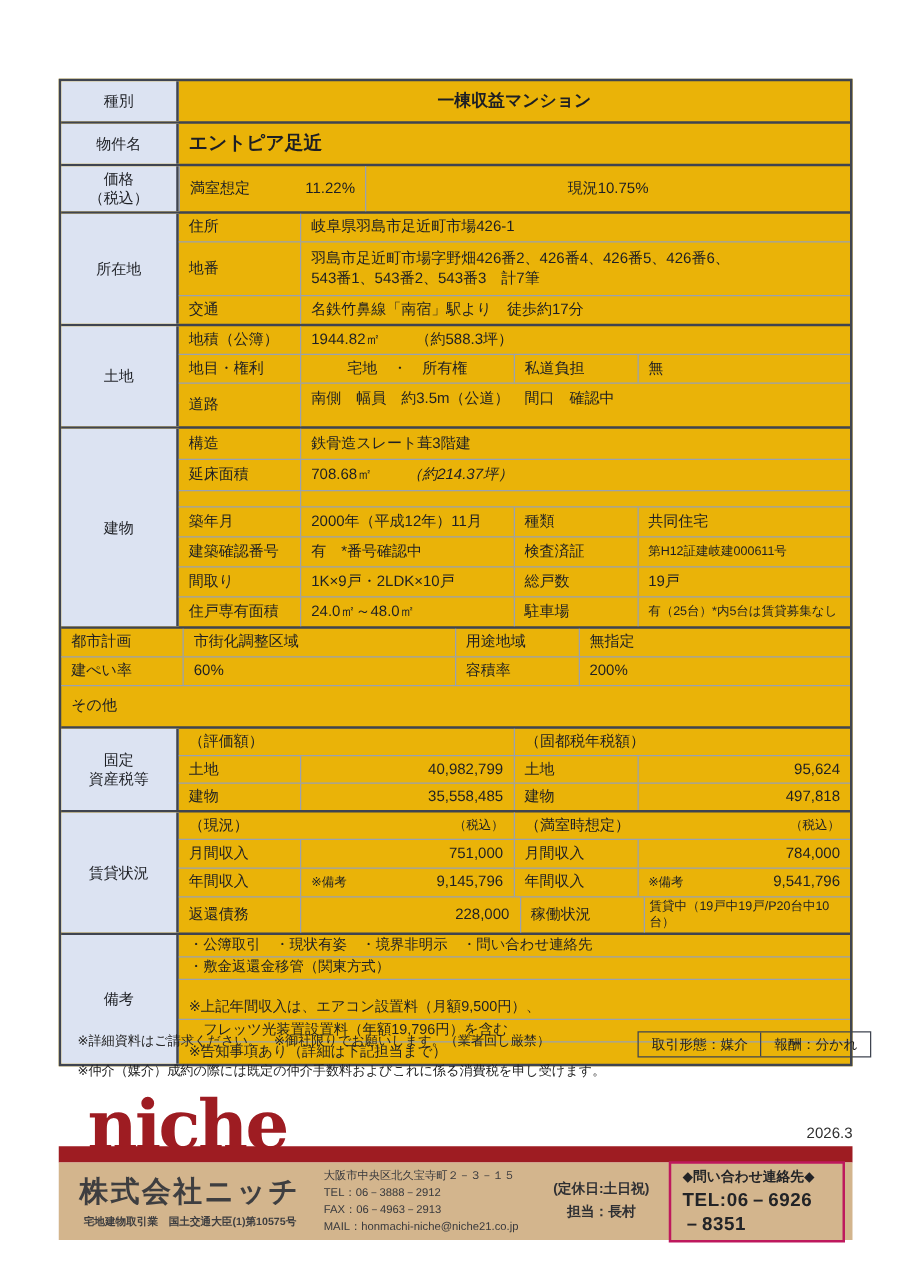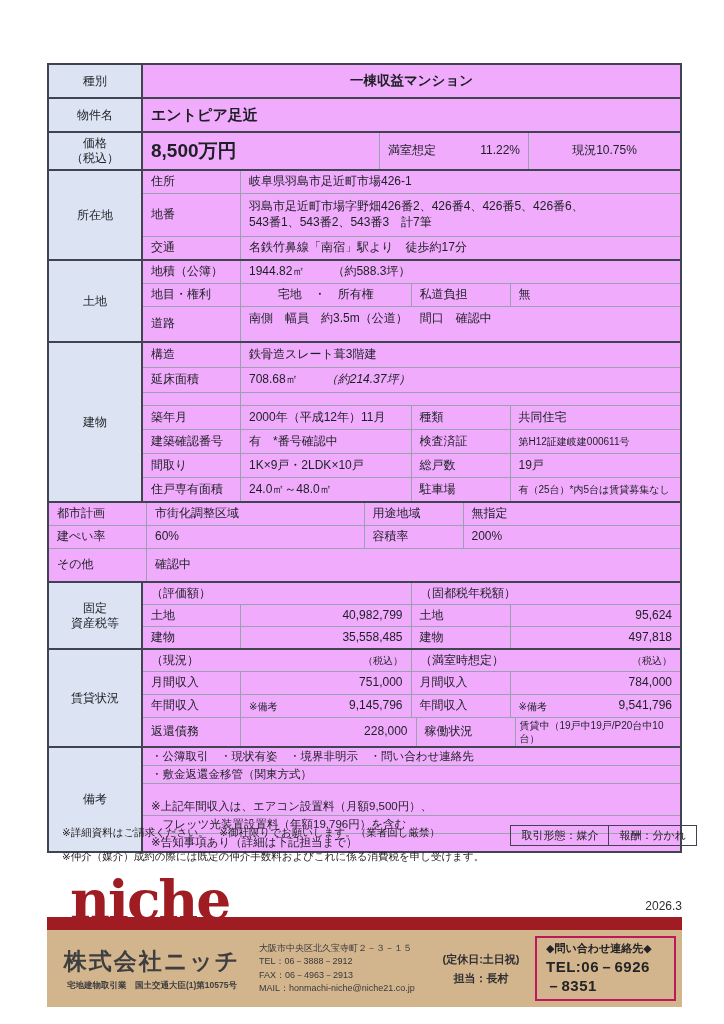--- a/index.html
+++ b/index.html
@@ -1,20 +1,20 @@
 <!DOCTYPE html>
 <html><head>
 <meta charset="utf-8">
 <style>
   html,body{margin:0;padding:0;background:#e8e8e8;}
   .page{position:relative;width:724px;height:1024px;background:#ffffff;margin:0 auto;
         font-family:"Liberation Sans","DejaVu Sans",sans-serif;color:#1d1f24;overflow:hidden;}
 
   
-  .tbl{position:absolute;left:47px;top:63px;width:635px;border:2px solid #3f4450;box-sizing:border-box;background:#f0abfc;}
+  .tbl{position:absolute;left:47px;top:63px;width:635px;border:2px solid #3f4450;box-sizing:border-box;background:#eab308;}
   .sec{display:flex;border-top:2px solid #3f4450;}
   .tbl .sec:first-child{border-top:none;}
   .lbl{flex:0 0 94px;background:#dce3f2;border-right:2px solid #3f4450;display:flex;align-items:center;justify-content:center;
        text-align:center;font-size:12px;white-space:pre-line;line-height:1.25;box-sizing:border-box;}
   .bd{flex:1;display:flex;flex-direction:column;min-width:0;}
   .r{display:flex;align-items:stretch;border-top:1px solid #99a1b0;}
   .bd .r:first-child{border-top:none;}
   .c{padding:1px 8px;font-size:12px;line-height:1.3;box-sizing:border-box;display:flex;align-items:center;min-width:0;}
   .bl{border-left:1px solid #99a1b0;}
   .sub{flex:0 0 97px;}
@@ -42,21 +42,21 @@
   .deal-box{display:flex;border:1.5px solid #3f4450;font-size:11px;margin-top:-1px;}
   .deal-box .cell{padding:2px 10px;white-space:nowrap;}
   .deal-box .cell + .cell{border-left:1.5px solid #3f4450;}
   .notes-row2{margin-top:4px;}
 
   
   .logo{position:absolute;left:70px;top:872px;font-family:"DejaVu Serif","Liberation Serif",serif;
         font-weight:bold;font-size:55px;line-height:1;color:#9e1c22;letter-spacing:-2px;}
   .date{position:absolute;right:42px;top:899px;font-size:12px;color:#2e2e2e;}
   .redbar{position:absolute;left:47px;top:917px;width:635px;height:13px;background:#9e1c22;}
-  .band{position:absolute;left:47px;top:930px;width:635px;height:77px;background:#d3b58d;box-sizing:border-box;
+  .band{position:absolute;left:47px;top:930px;width:635px;height:62px;background:#d3b58d;box-sizing:border-box;
         display:flex;align-items:center;padding:4px 6px;gap:8px;}
   .band-name{flex:0 0 198px;text-align:center;color:#3e3e40;}
   .band-name .nm{font-size:23px;font-weight:bold;letter-spacing:2px;}
   .band-name .lic{font-size:8.5px;margin-top:3px;font-weight:bold;}
   .band-contact{flex:0 0 168px;font-size:9px;line-height:1.5;color:#38393d;}
   .band-holiday{flex:0 0 92px;text-align:center;font-size:11px;font-weight:bold;color:#2e2f33;line-height:1.7;}
   .contact-box{flex:1 1 0;border:2px solid #be185d;box-sizing:border-box;padding:3px 9px;color:#232427;}
   .contact-box .t1{font-size:11px;font-weight:bold;}
   .contact-box .t2{font-size:15px;font-weight:bold;margin-top:2px;letter-spacing:0.5px;}
 </style>
@@ -83,21 +83,20 @@
             <div class="c v1 name-val">エントピア足近</div>
           </div>
       </div>
     </div>
 
     <div class="sec">
       <div class="lbl h36">価格
 （税込）</div>
       <div class="bd">
         <div class="r h36">
-          <div class="c price-val">8,500万円</div>
           <div class="c yield bl spread">
             <span>満室想定</span>
             <span>11.22%</span>
           </div>
           <div class="c yield-last bl spread">
             <span>現況</span>
             <span>10.75%</span>
           </div>
         </div>
       </div>
@@ -201,21 +200,20 @@
           <div class="c v2 bl">無指定</div>
         </div>
         <div class="r h22">
           <div class="c sub">建ぺい率</div>
           <div class="c v1 bl">60%</div>
           <div class="c sub2 bl">容積率</div>
           <div class="c v2 bl">200%</div>
         </div>
         <div class="r h32b">
           <div class="c sub">その他</div>
-          <div class="c v1 bl">確認中</div>
         </div>
       </div>
     </div>
 
     <div class="sec">
       <div class="lbl">固定
 資産税等</div>
       <div class="bd">
         <div class="r h21">
           <div class="c half">（評価額）</div>

